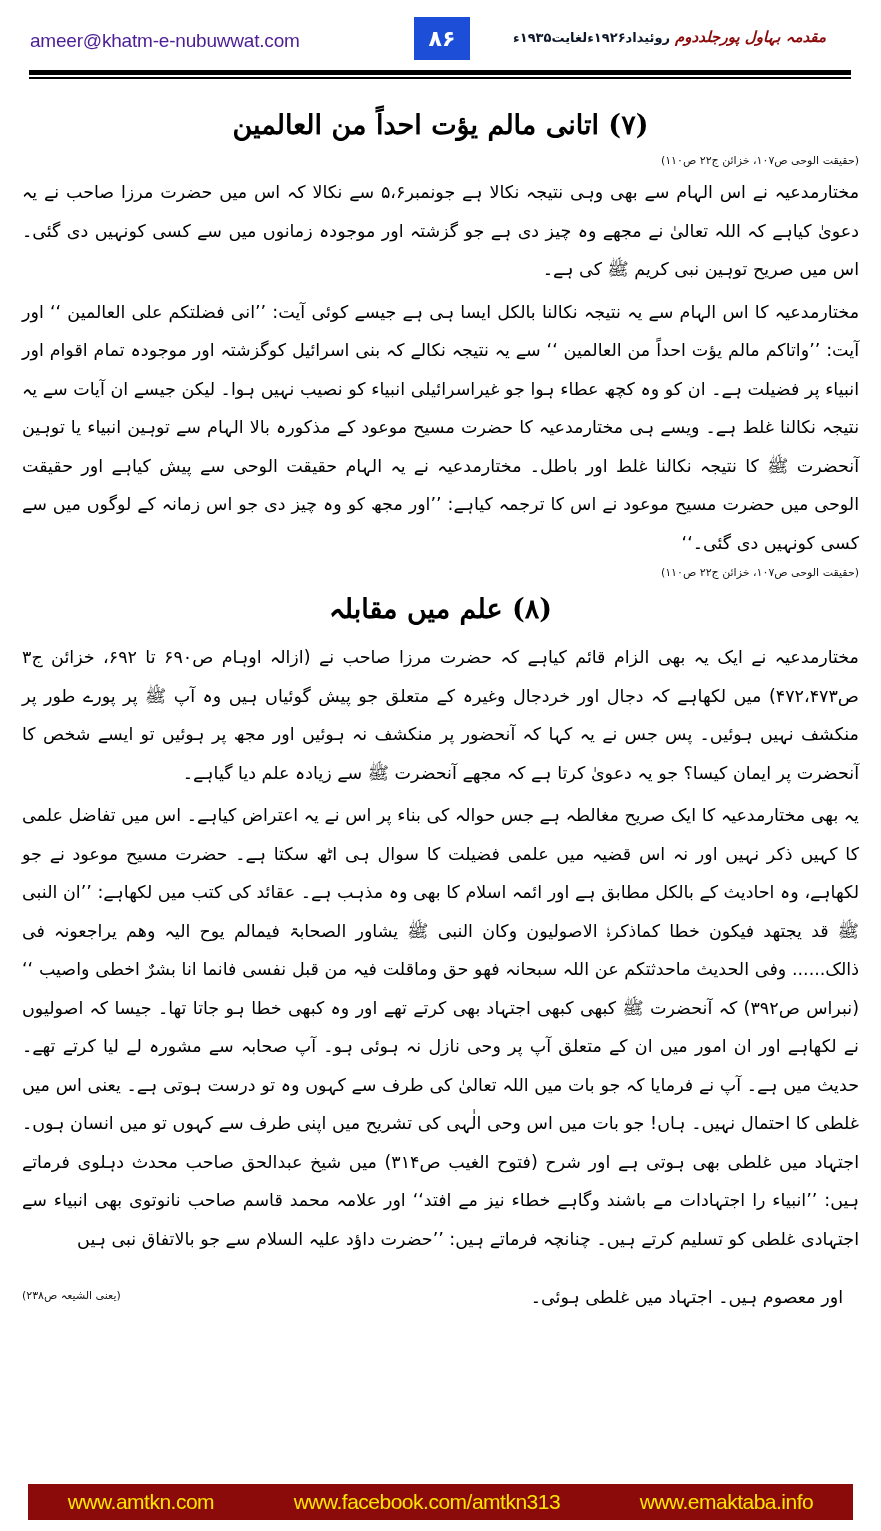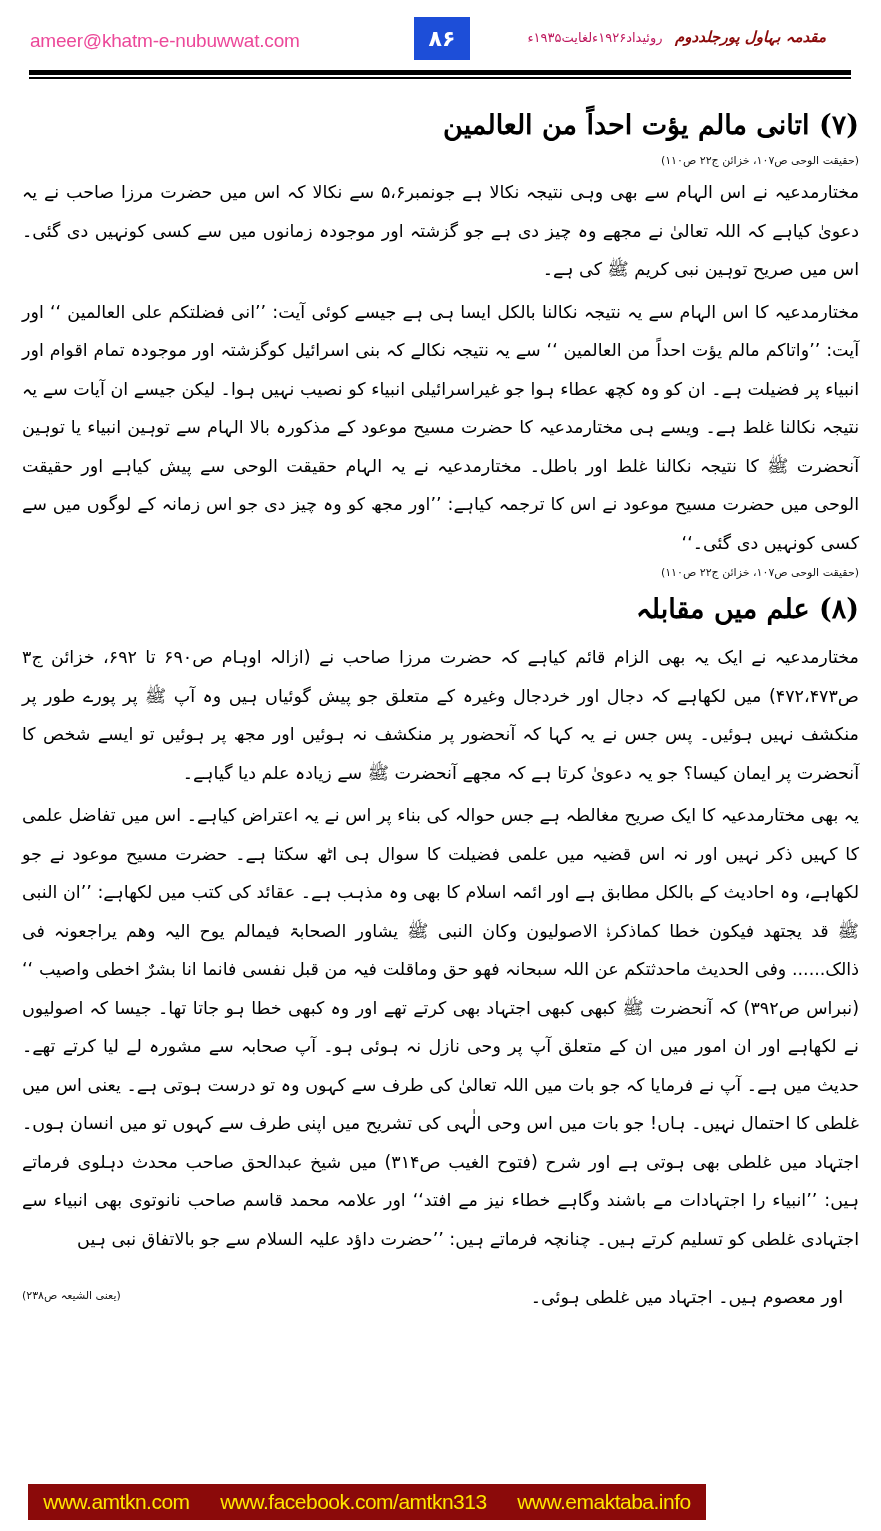--- a/index.html
+++ b/index.html
@@ -4,60 +4,60 @@
 <style>
   html, body { margin: 0; padding: 0; background: #ffffff; }
   body {
     width: 881px; height: 1531px; position: relative; overflow: hidden;
     font-family: "DejaVu Sans", sans-serif; color: #000;
   }
   .header { position: absolute; left: 0; top: 0; width: 881px; height: 80px; }
   .email {
     position: absolute; left: 30px; top: 30px;
     font-family: "Liberation Sans", sans-serif; font-size: 19px;
-    color: #ec4899; letter-spacing: -0.2px;
+    color: #4c1d95; letter-spacing: -0.2px;
   }
   .page-num {
     position: absolute; left: 414px; top: 17px; width: 56px; height: 43px;
     background: #1d4ed8; color: #fff; font-size: 22px; font-weight: bold;
     display: flex; align-items: center; justify-content: center;
     font-family: "DejaVu Sans", sans-serif;
   }
   .header-mid {
     position: absolute; left: 520px; top: 30px; width: 150px; text-align: center;
-    direction: rtl; font-size: 13px; font-weight: normal; color: #be185d;
+    direction: rtl; font-size: 13px; font-weight: bold; color: #0f172a;
   }
   .header-right {
     position: absolute; left: 666px; top: 28px; width: 160px; text-align: right;
     direction: rtl; font-size: 15px; font-style: italic; color: #8b0a0a; font-weight: bold;
   }
   .rule-thick { position: absolute; left: 29px; top: 70px; width: 822px; height: 5px; background: #000; }
   .rule-thin { position: absolute; left: 29px; top: 77px; width: 822px; height: 2px; background: #000; }
 
   .content {
     position: absolute; left: 22px; top: 95px; width: 837px;
     direction: rtl; text-align: justify;
   }
   h2.section-title {
-    margin: 14px 0 14px; text-align: right; font-size: 27px; font-weight: bold;
+    margin: 14px 0 14px; text-align: center; font-size: 27px; font-weight: bold;
     font-family: "DejaVu Serif", serif; direction: rtl;
   }
   .ref {
     direction: rtl; text-align: right; font-size: 11px; margin: 2px 0 6px; color: #111;
   }
   .ref-left { text-align: left; }
   p.para {
     margin: 0 0 4px; font-size: 17.5px; line-height: 38.5px; direction: rtl;
     text-align: justify; text-align-last: right;
   }
   .last-row { display: flex; justify-content: space-between; align-items: center; direction: rtl; }
   .last-row p.para { margin: 16px; }
 
   .footer {
-    position: absolute; left: 28px; top: 1484px; width: 678px; height: 36px;
+    position: absolute; left: 28px; top: 1484px; width: 825px; height: 36px;
     background: #8b0a0a; display: flex; align-items: center; justify-content: space-around;
   }
   .footer a {
     font-family: "Liberation Sans", sans-serif; font-size: 21px; color: #ffe600;
     text-decoration: none; letter-spacing: -0.5px;
   }
 </style>
 </head>
 <body>
 

